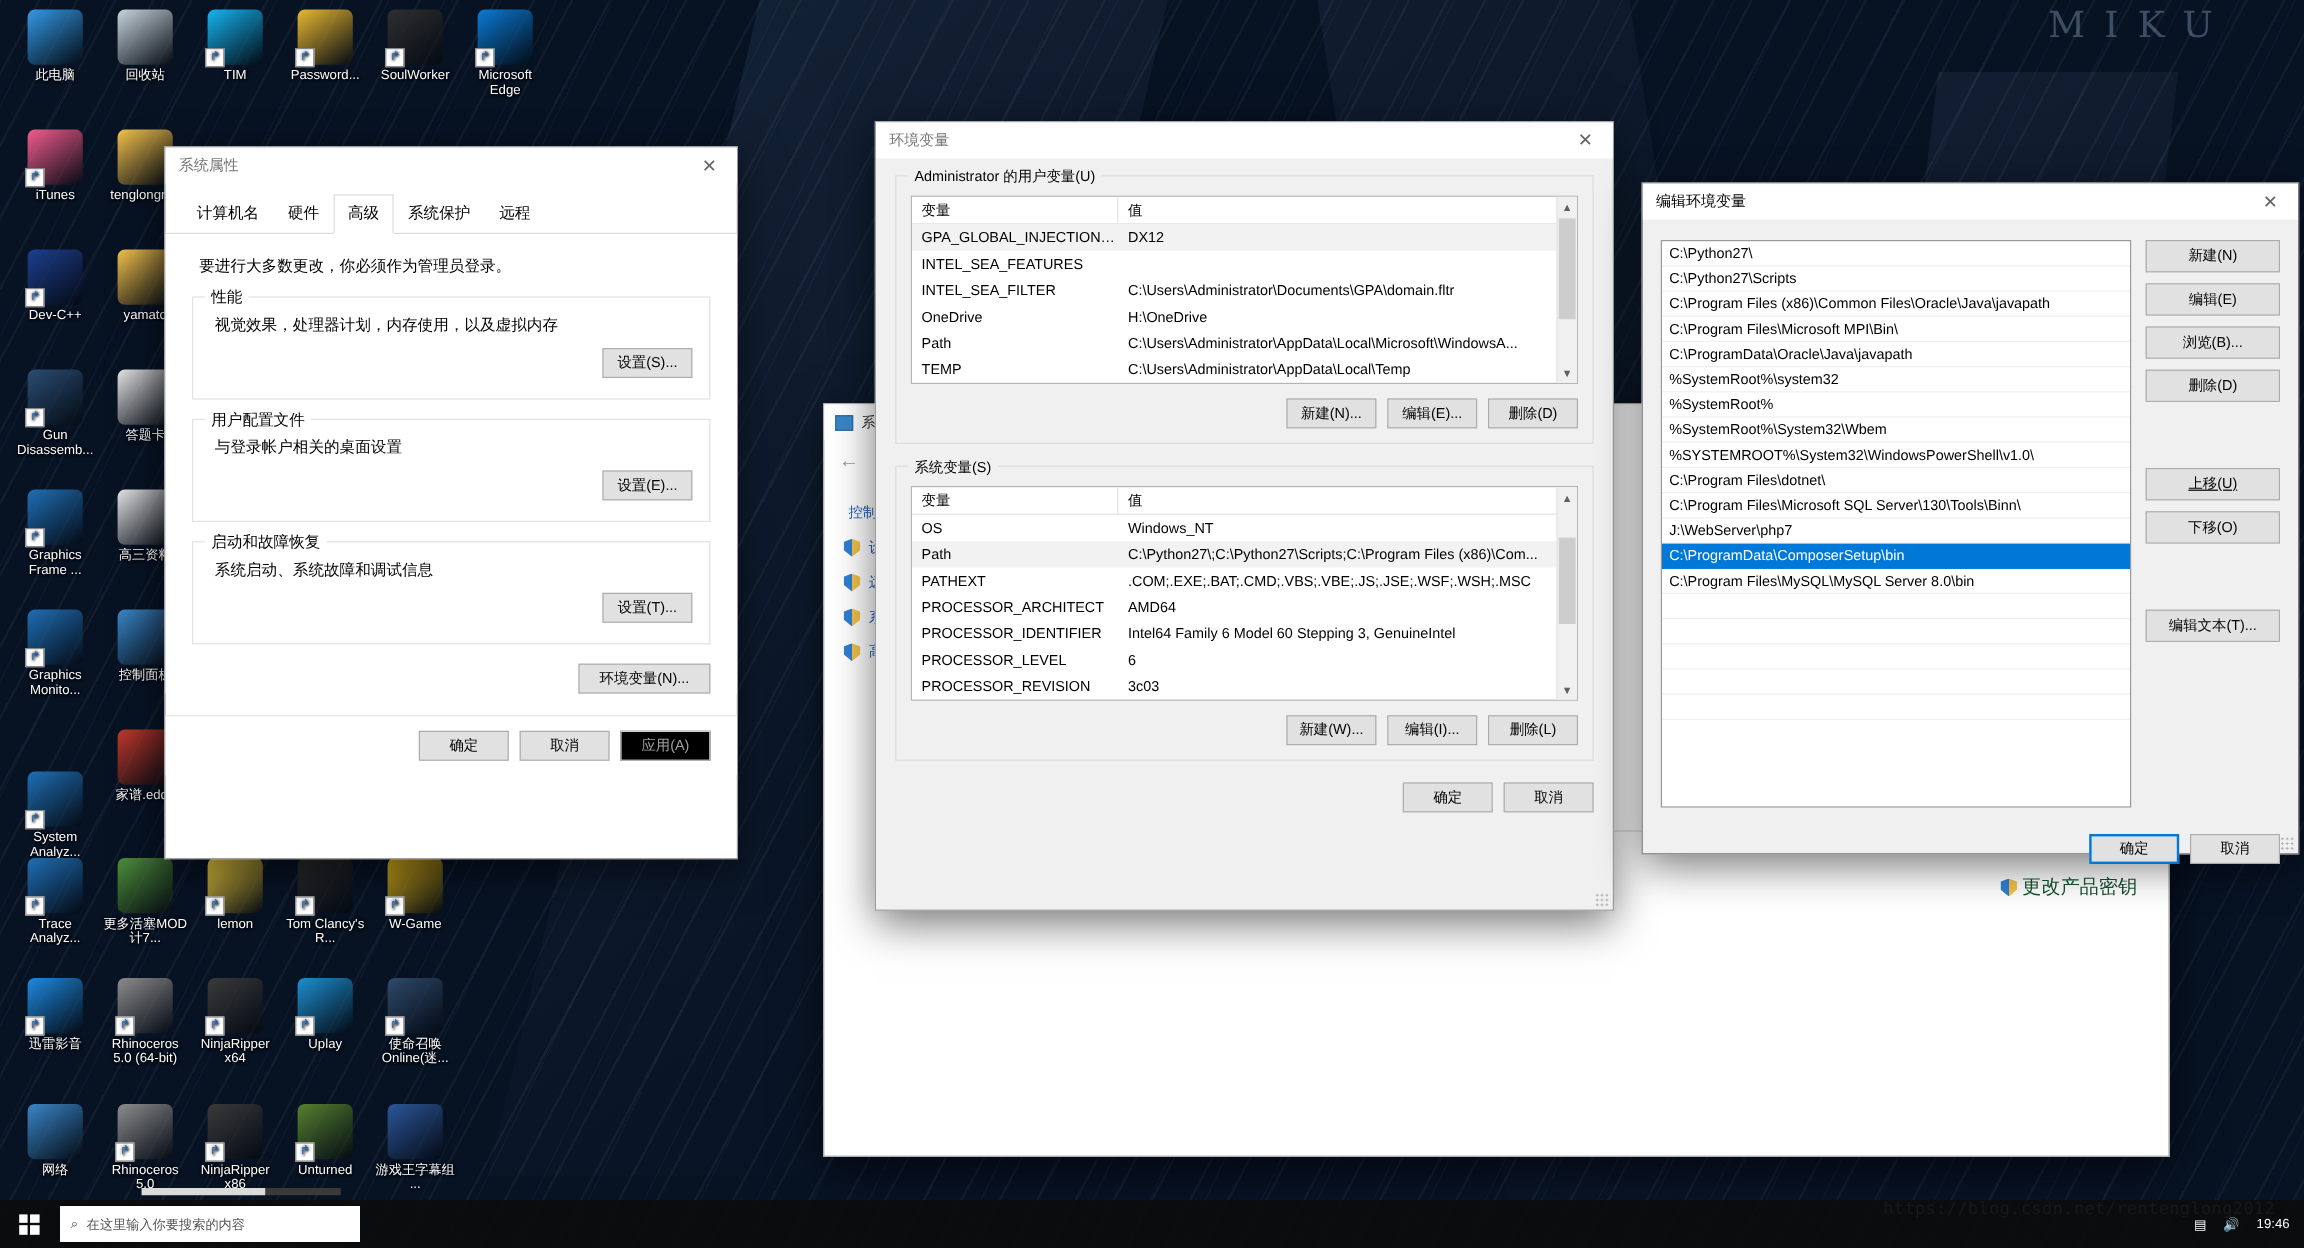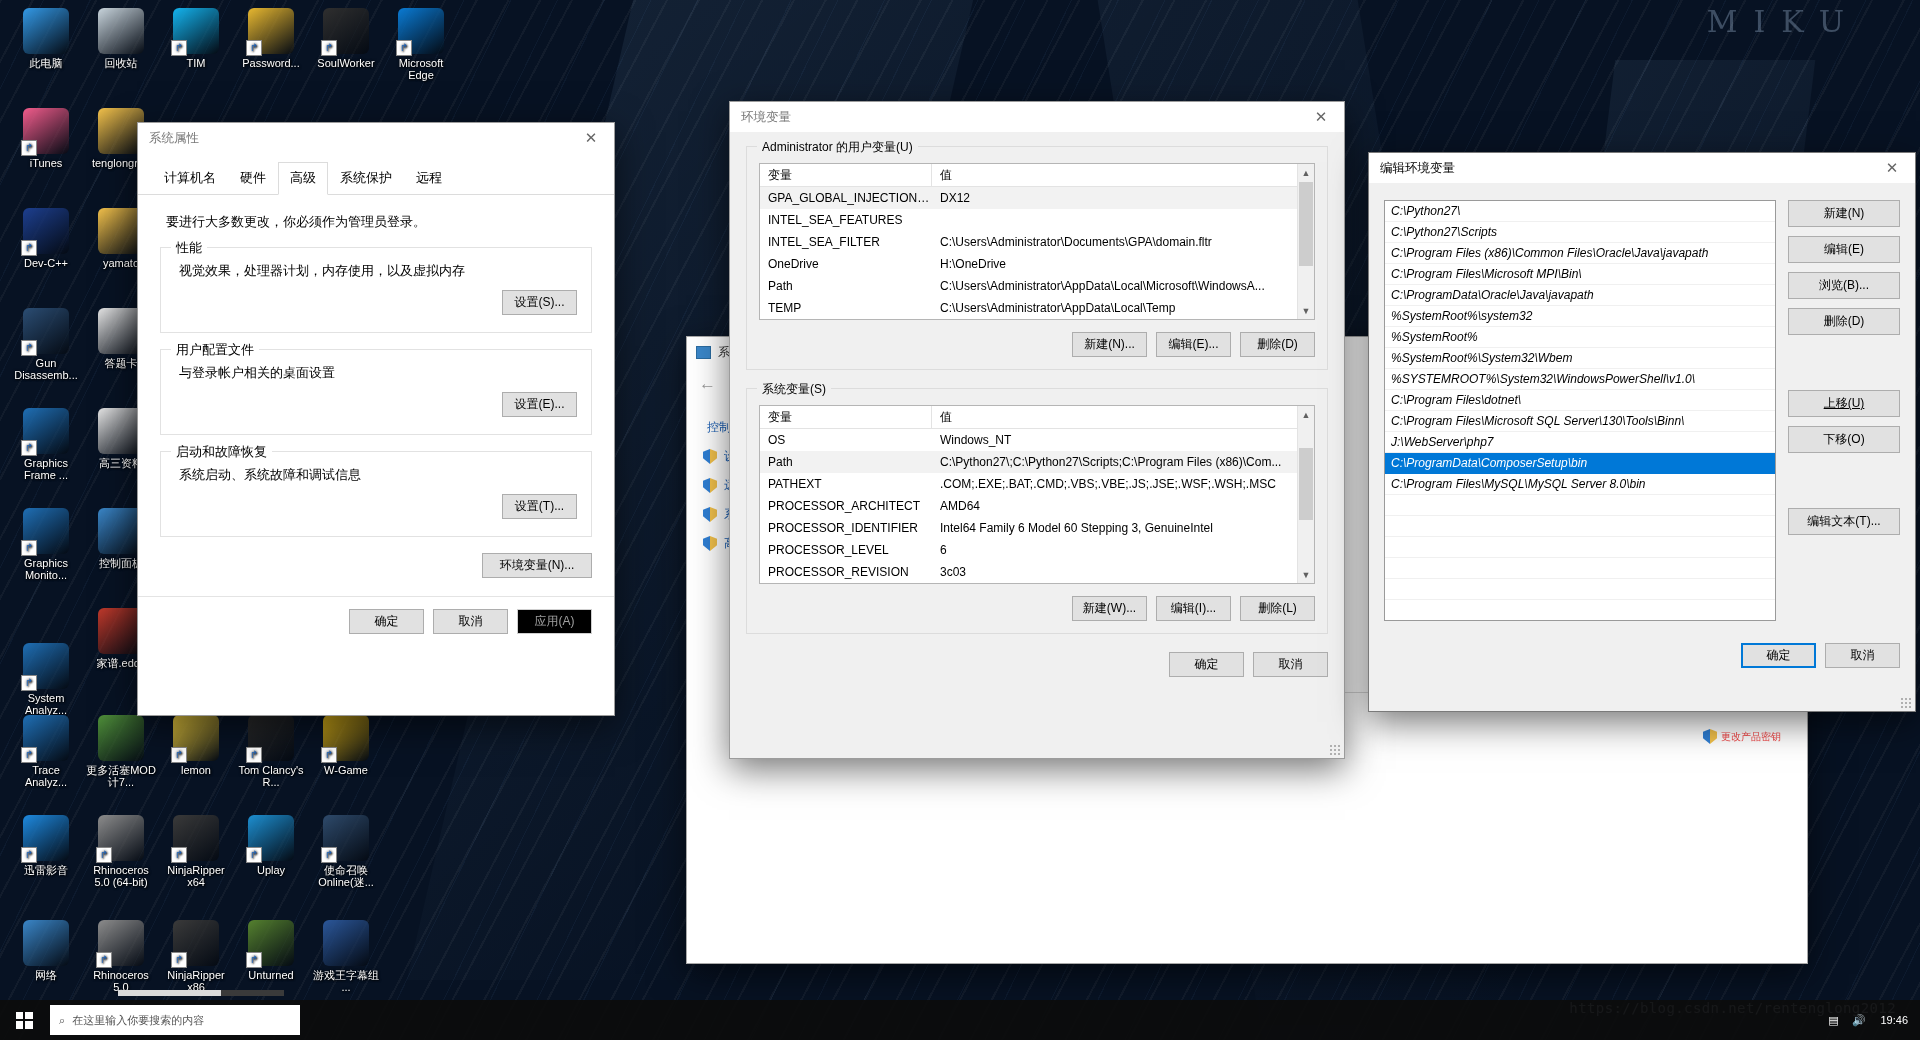--- a/index.html
+++ b/index.html
@@ -133,21 +133,21 @@
     background:linear-gradient(90deg,#2f7fd4 0 50%,#f2c14b 50% 100%);
     clip-path:polygon(50% 0,100% 18%,100% 62%,50% 100%,0 62%,0 18%);
   }
   #syswin .cp-content{flex:1;padding:14px 26px 0 10px;position:relative;overflow:hidden;}
   .kv{display:flex;font-size:12px;margin-bottom:11px;}
   .kv .k{width:176px;color:#000;}
   .kv .v{color:#000;}
   .sect-h{font-size:12px;color:#1a5fb4;margin:14px 0 10px;display:flex;align-items:center;gap:8px;}
   .sect-h .rule{flex:1;height:1px;background:#d8d8d8;}
   .link{color:#1a5fb4;}
-  .shieldlink{display:inline-flex;align-items:center;gap:4px;color:#ef4444;font-size:10px;}
+  .shieldlink{display:inline-flex;align-items:center;gap:4px;color:#14532d;font-size:16px;}
 
   
   #envvars{ left:729px; top:101px; width:616px; height:658px; background:#f0f0f0; }
   #envvars .body{padding:14px 16px 0;}
   .ev-grp{
     border:1px solid #dcdcdc; position:relative; padding:16px 12px 12px; margin-bottom:18px;
   }
   .ev-grp > .leg{
     position:absolute;top:-8px;left:10px;background:#f0f0f0;padding:0 5px;font-size:12px;
   }
@@ -173,21 +173,21 @@
     position:absolute;right:3px;bottom:2px;width:12px;height:12px;
     background-image:radial-gradient(#b0b0b0 1px, transparent 1px);
     background-size:4px 4px;
   }
 
   
   #editenv{ left:1368px; top:152px; width:548px; height:560px; background:#f0f0f0;
             border:1px solid #7a7a7a; }
   #editenv .body{display:flex;padding:17px 15px 0;gap:12px;}
   .pathlist{
-    flex:1; background:#fff; border:1px solid #9a9a9a; height:421px; overflow:hidden;font-style:italic;
+    flex:1; background:#fff; border:1px solid #9a9a9a; height:473px; overflow:hidden;
   }
   .pathlist .prow{
     height:21px;display:flex;align-items:center;padding:0 6px;font-size:12px;
     border-bottom:1px solid #f0f0f0; white-space:nowrap;
   }
   .pathlist .prow.sel{background:#0078d7;color:#fff;border-bottom-color:#0078d7;}
   .pathlist .prow.empty{color:transparent;}
   .edit-side{width:112px;display:flex;flex-direction:column;gap:9px;}
   .edit-side .btn{width:112px;min-width:0;height:27px;}
   .edit-side .spacer{height:28px;}

